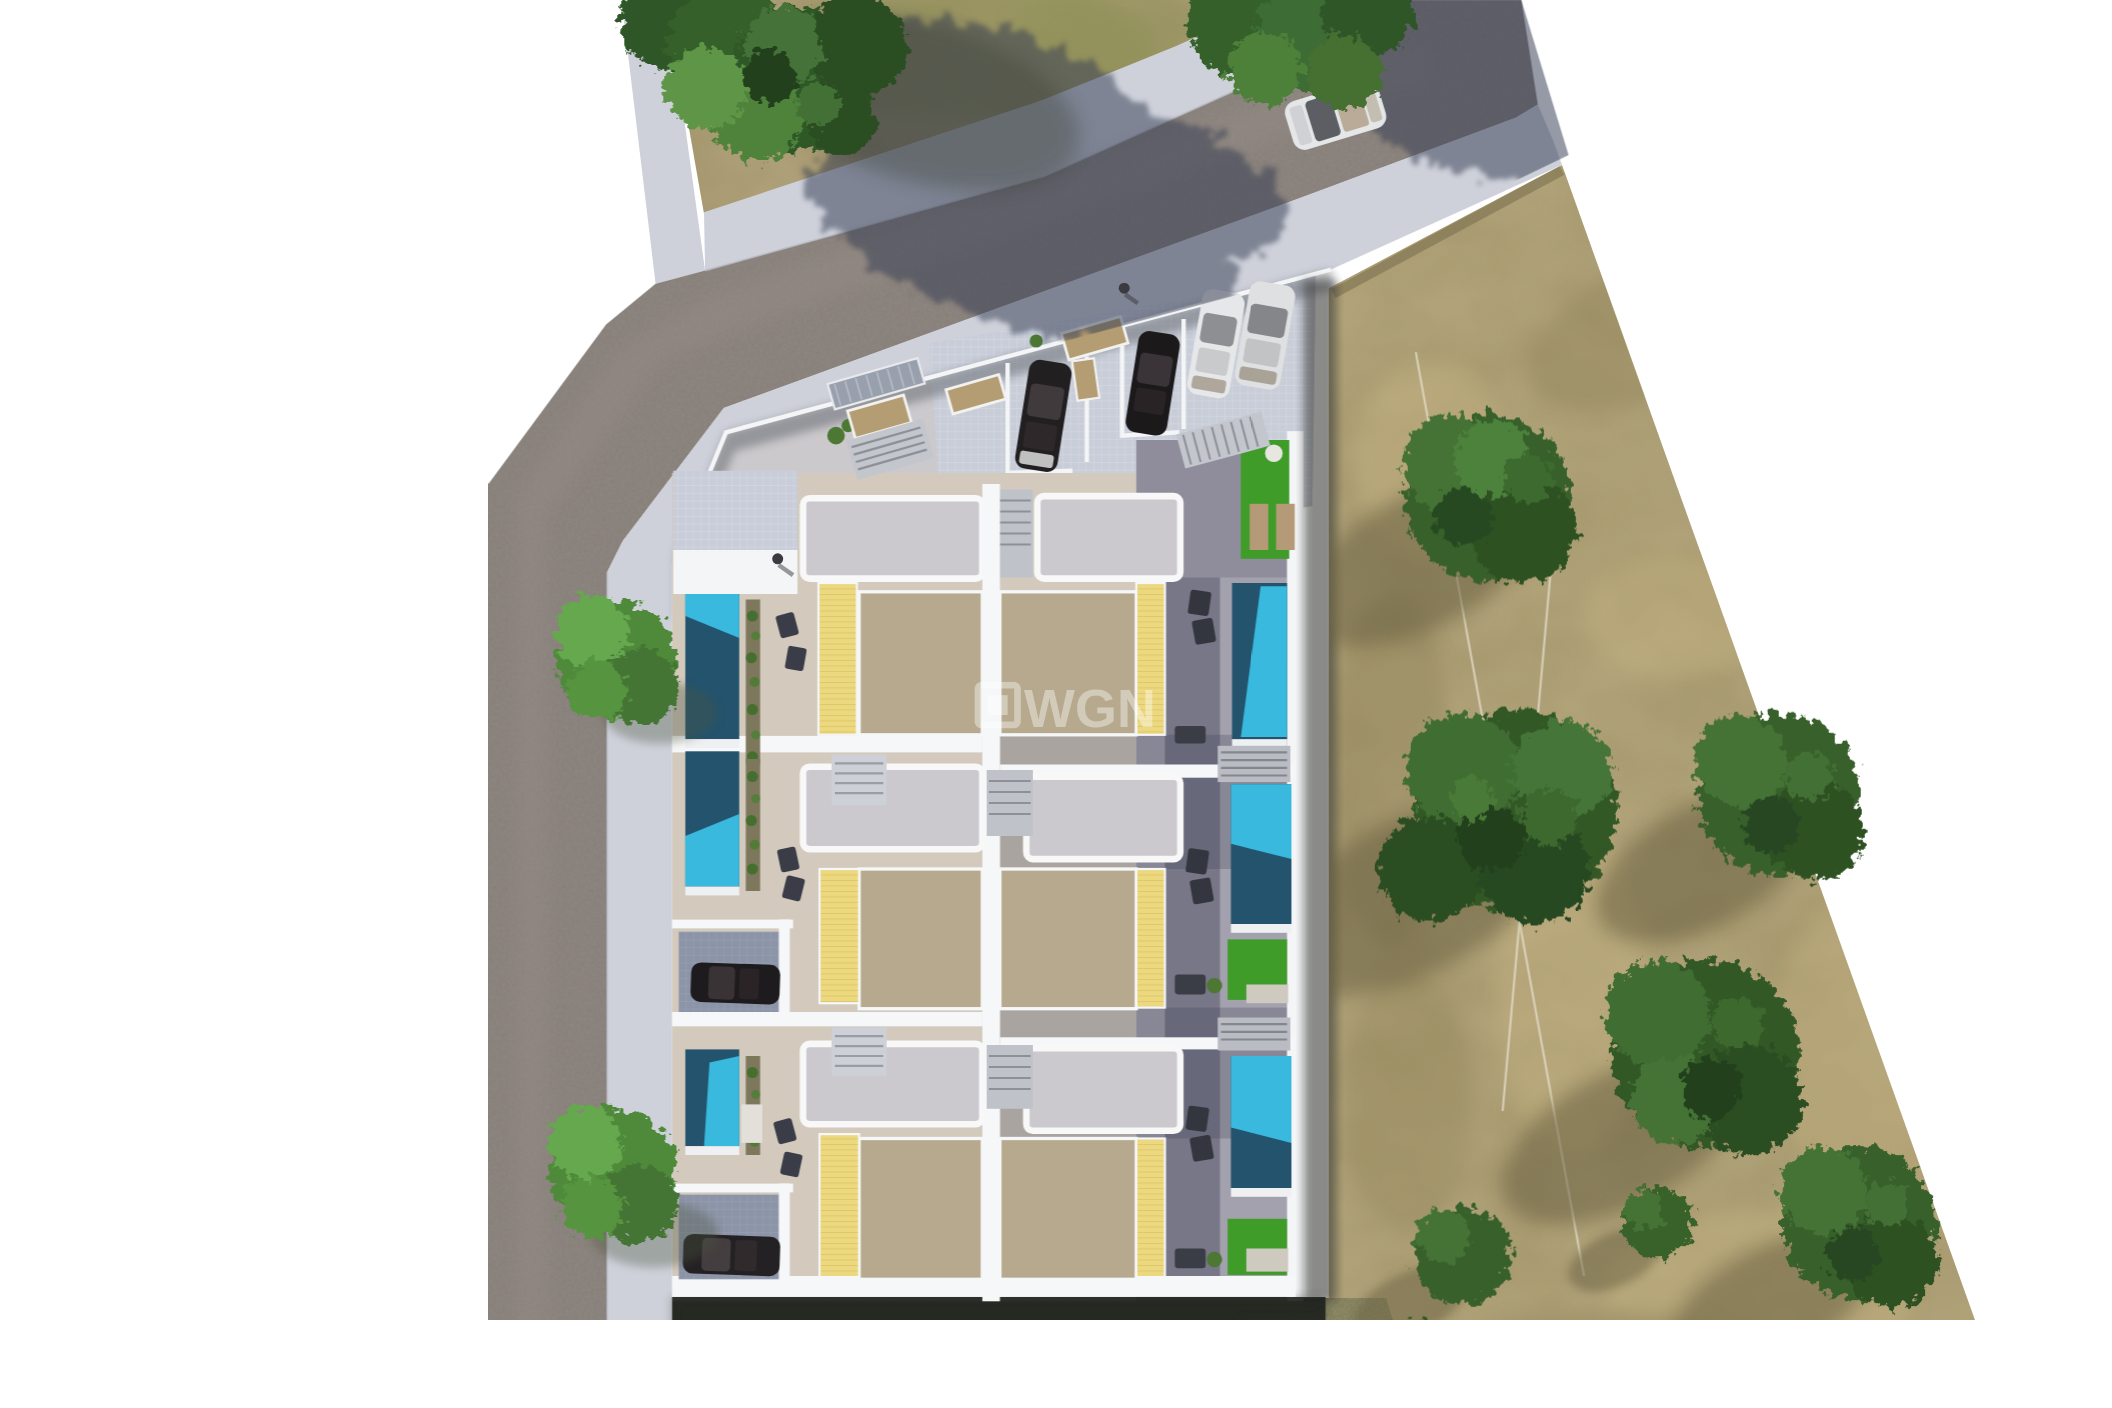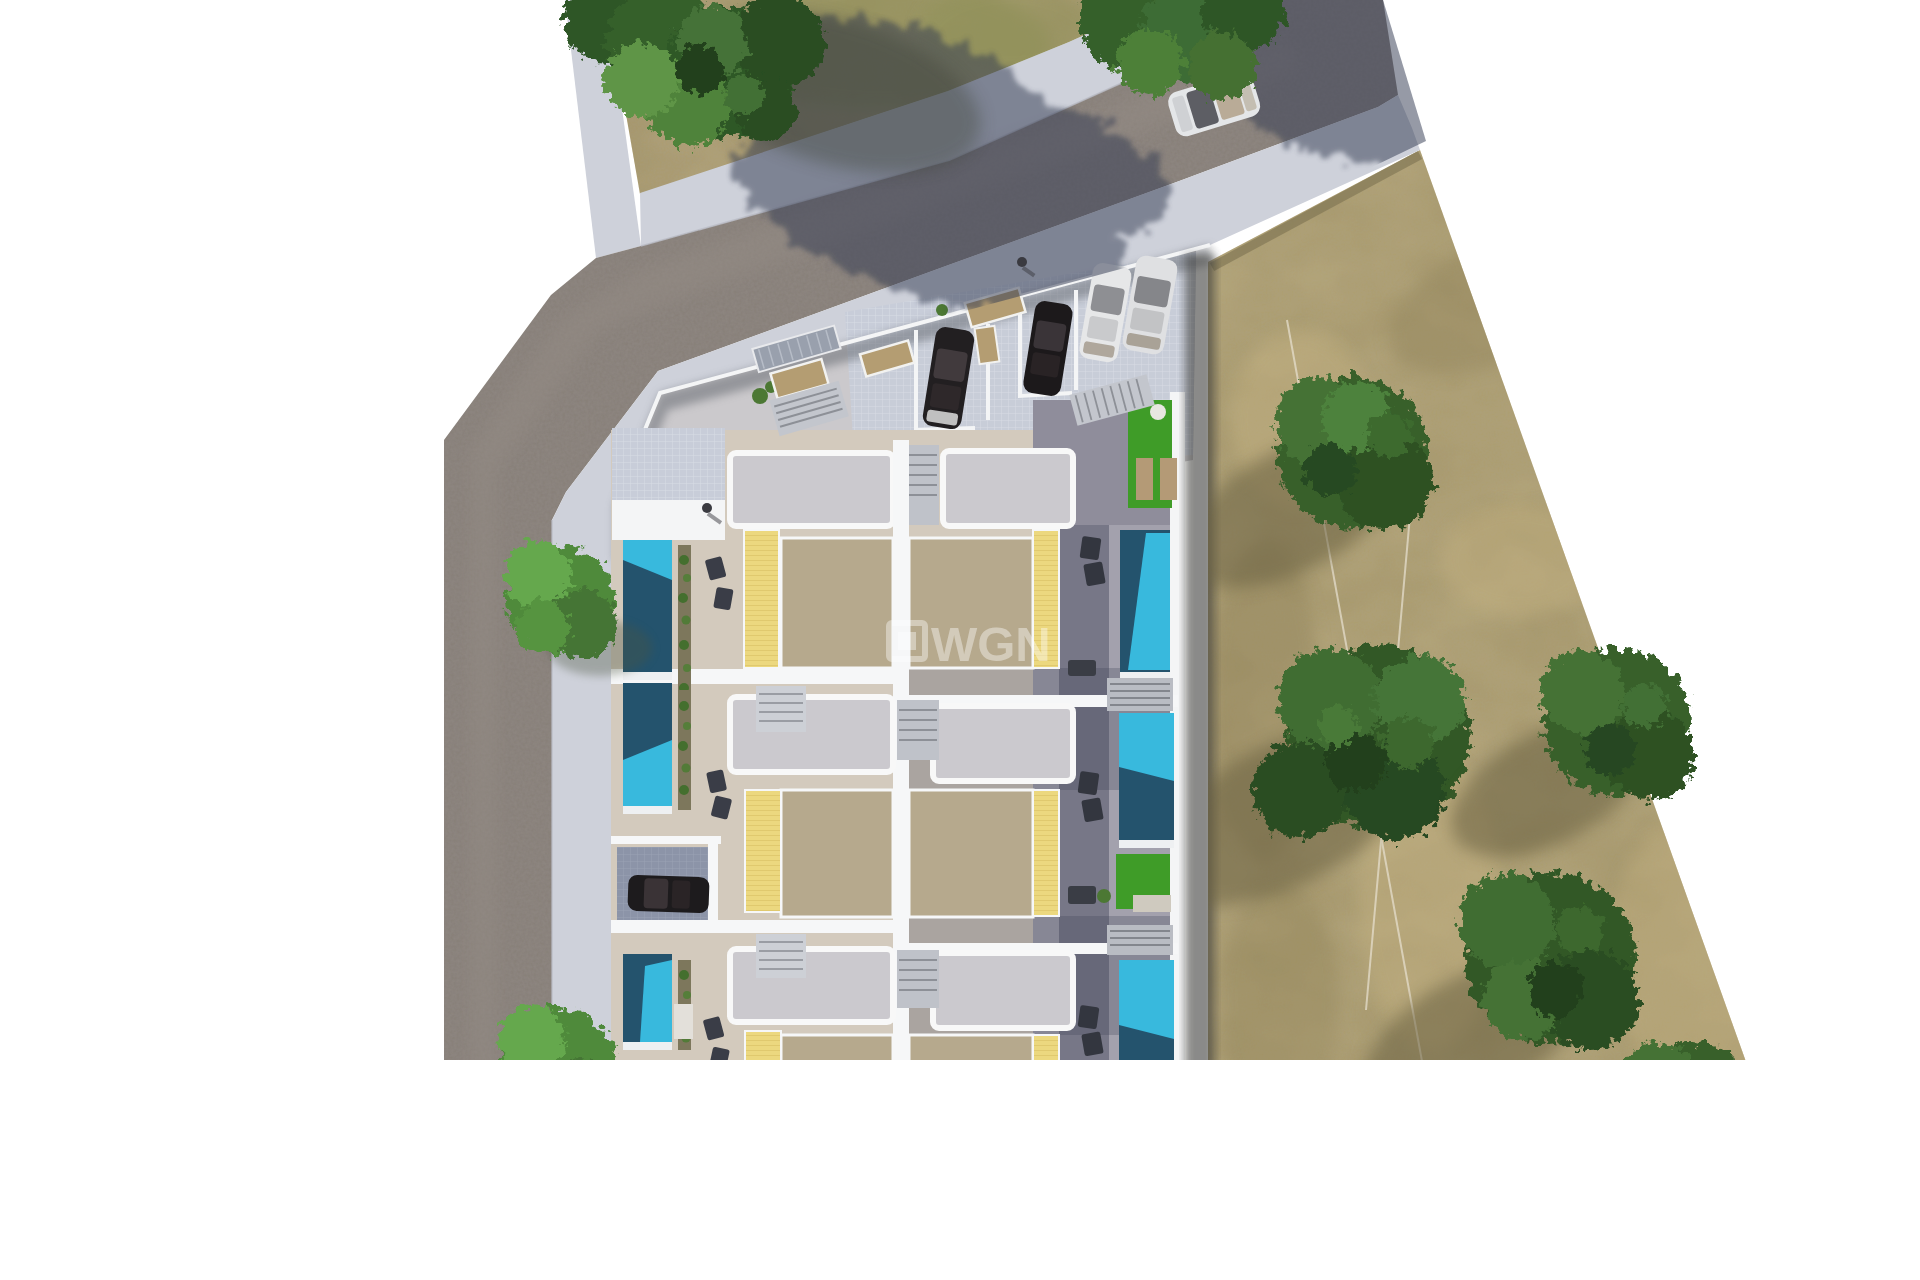--- a/index.html
+++ b/index.html
@@ -1,16 +1,16 @@
 <!DOCTYPE html>
 <html><head>
 <meta charset="utf-8">
 <style>
   html,body{margin:0;padding:0;background:#ffffff;font-family:"Liberation Sans", sans-serif;}
-  .wrap{width:1920px;height:1060px;position:relative;overflow:hidden;background:#f97316;}
+  .wrap{width:1920px;height:1200px;position:relative;overflow:hidden;background:#f97316;}
 </style>
 </head>
 <body>
 <div class="wrap">
 <svg width="1920" height="1280" viewBox="0 0 1920 1280">
 <defs>
   <pattern id="tiles" width="7" height="7" patternUnits="userSpaceOnUse">
     <rect width="7" height="7" fill="#c8cdd9"></rect>
     <path d="M0 0H7M0 0V7" stroke="#d9dde5" stroke-width="1"></path>
   </pattern>

